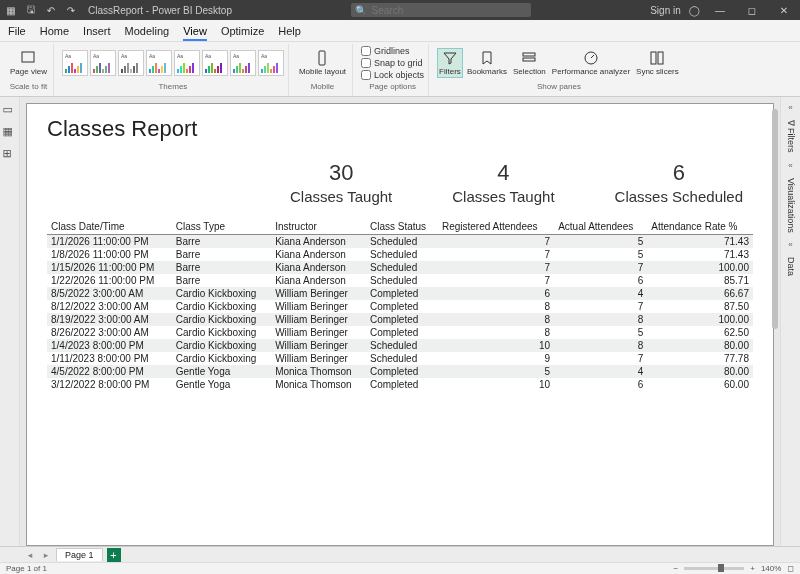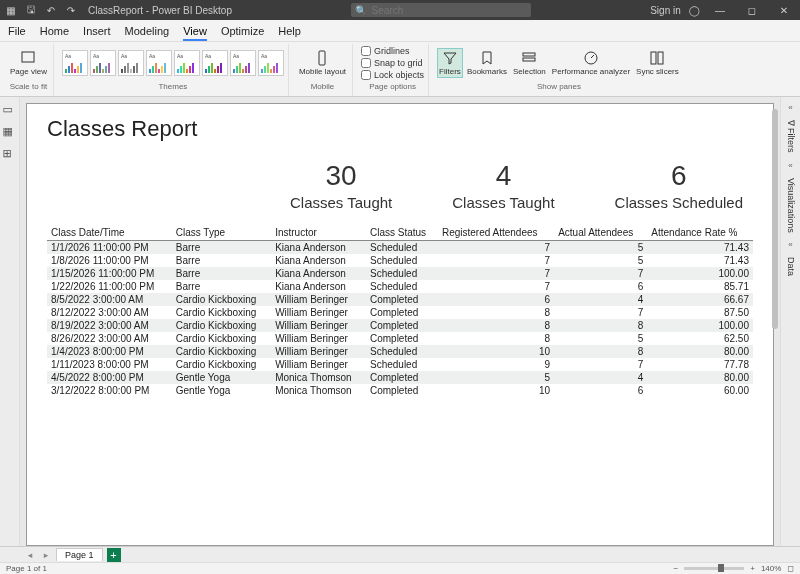--- a/index.html
+++ b/index.html
@@ -36,21 +36,21 @@
   .leftrail { width:20px; background:#ececec; display:flex; flex-direction:column; align-items:center; gap:8px; padding-top:6px; border-right:1px solid #ddd;}
   .leftrail div { width:14px; height:14px; color:#555; }
 
   .canvas-wrap { flex:1; background:#e8e8e8; position:relative; padding:6px 6px 0 6px;}
   .canvas { background:#fff; width:100%; height:100%; border:1px solid #999; position:relative; padding:12px 20px; overflow:hidden;}
   .scrollbar-v { position:absolute; right:2px; top:12px; width:6px; height:220px; background:#c0c0c0; border-radius:3px;}
 
   .report-title { font-size:22px; font-weight:400; margin-bottom:18px; color:#222;}
   .cards { display:flex; justify-content:flex-end; gap:60px; padding-right:10px; margin-bottom:14px;}
   .card { text-align:center; }
-  .card .num { font-size:28px; font-weight:300; color:#333;}
+  .card .num { font-size:22px; font-weight:300; color:#333;}
   .card .lab { font-size:15px; color:#333; margin-top:2px;}
 
   table.data { width:100%; border-collapse:collapse; font-size:10px;}
   table.data th { text-align:left; font-weight:400; padding:2px 4px; border-bottom:1px solid #888; position:relative; background:#fff;}
   table.data td { padding:1px 4px; white-space:nowrap;}
   table.data tr.odd td { background:#eef0ef;}
   .num-col { text-align:right;}
 
   .rightrail { width:20px; background:#ececec; display:flex; flex-direction:column; align-items:center; padding-top:6px; gap:8px; border-left:1px solid #ddd;}
   .rightrail .pane { writing-mode: vertical-rl; font-size:9px; color:#333; cursor:pointer; display:flex; align-items:center; gap:2px;}

